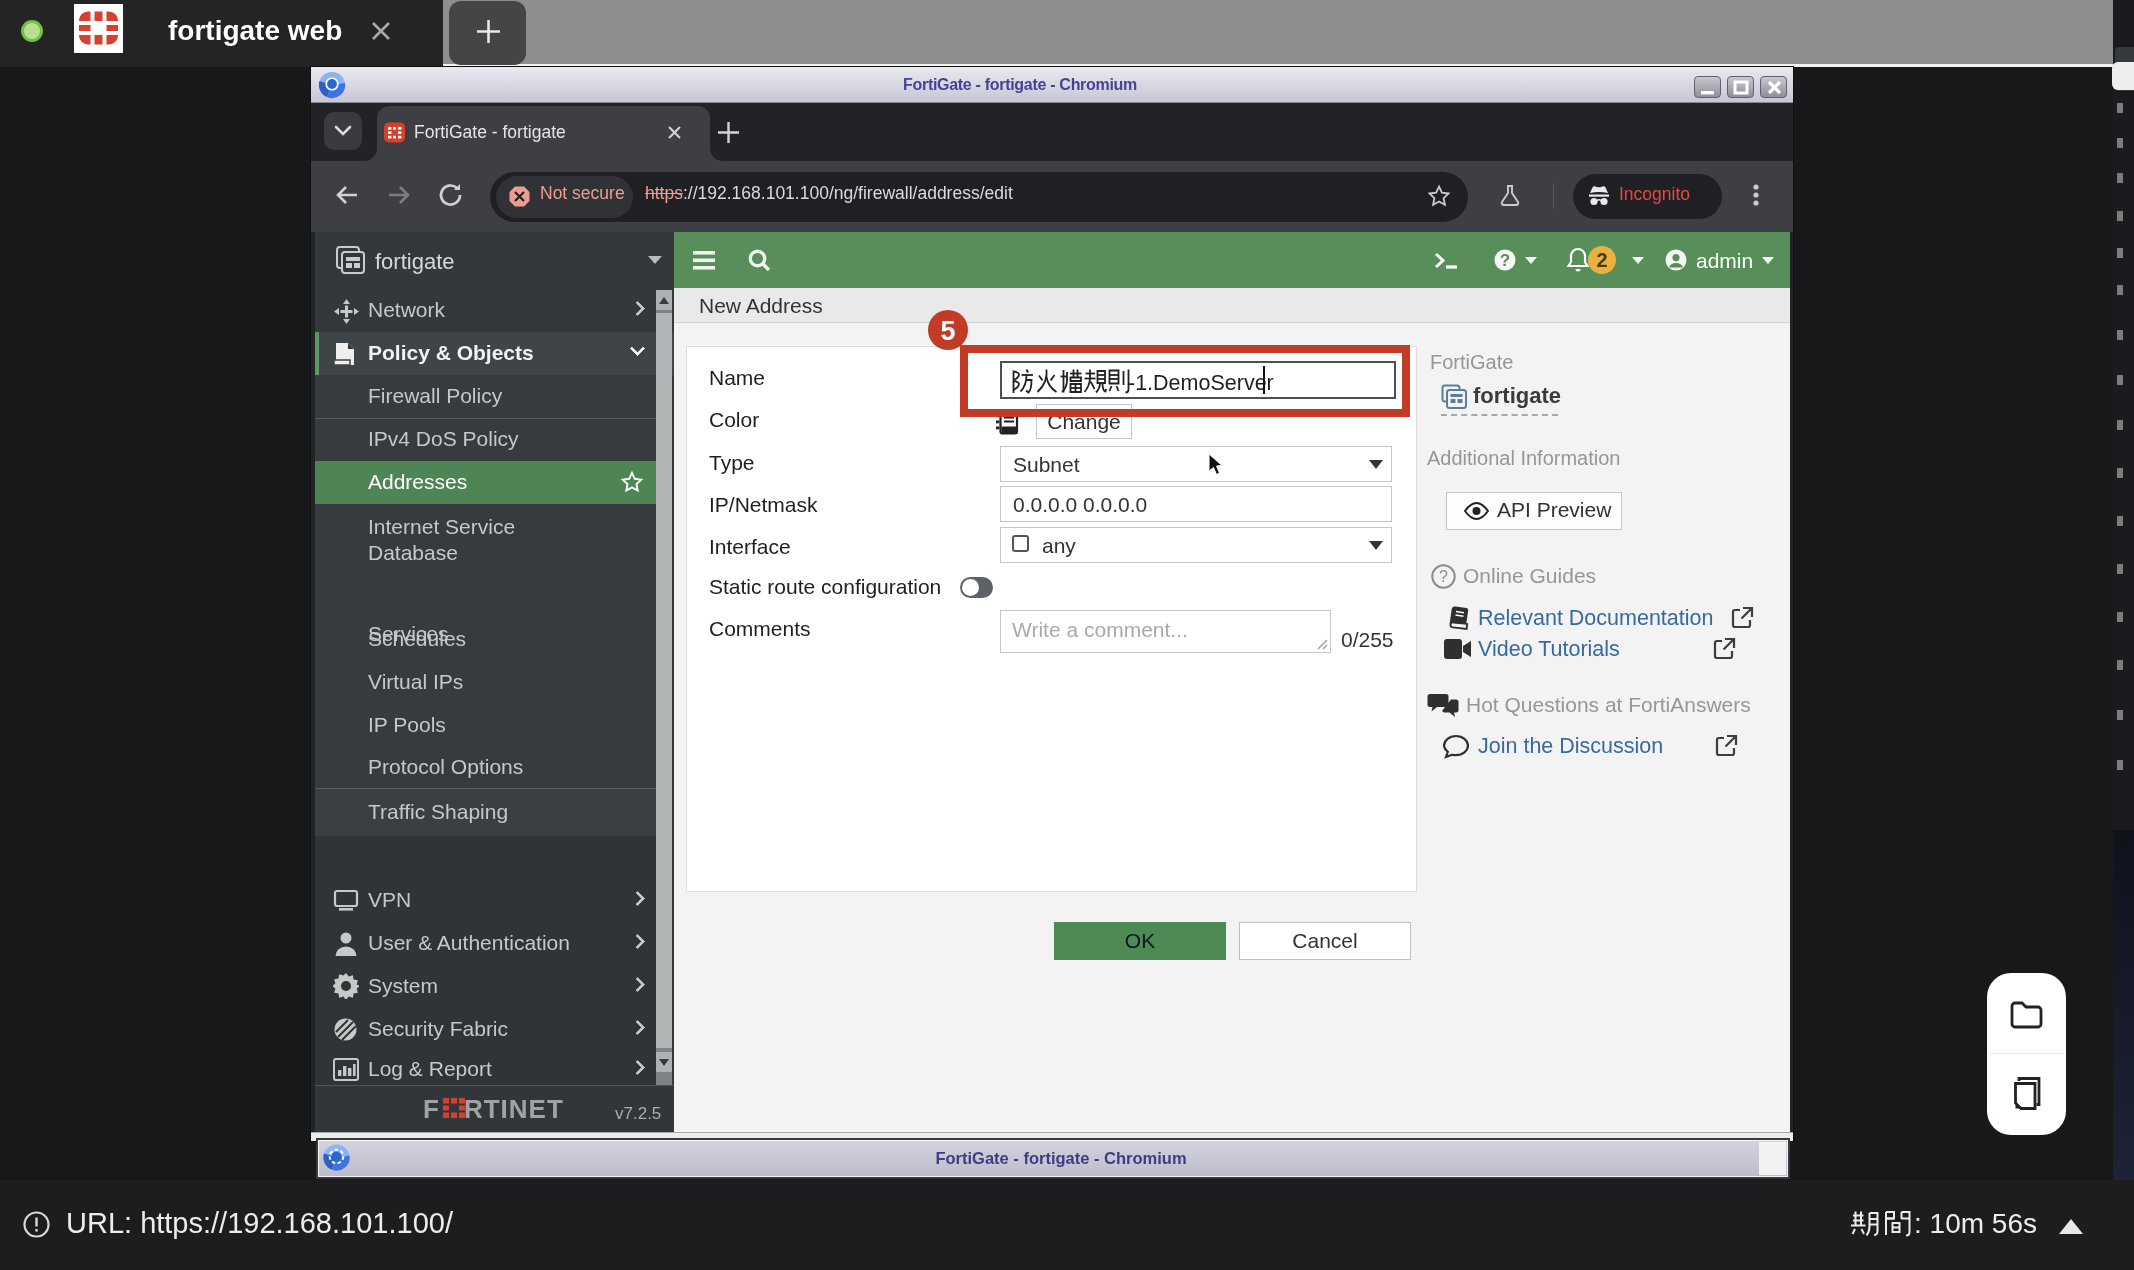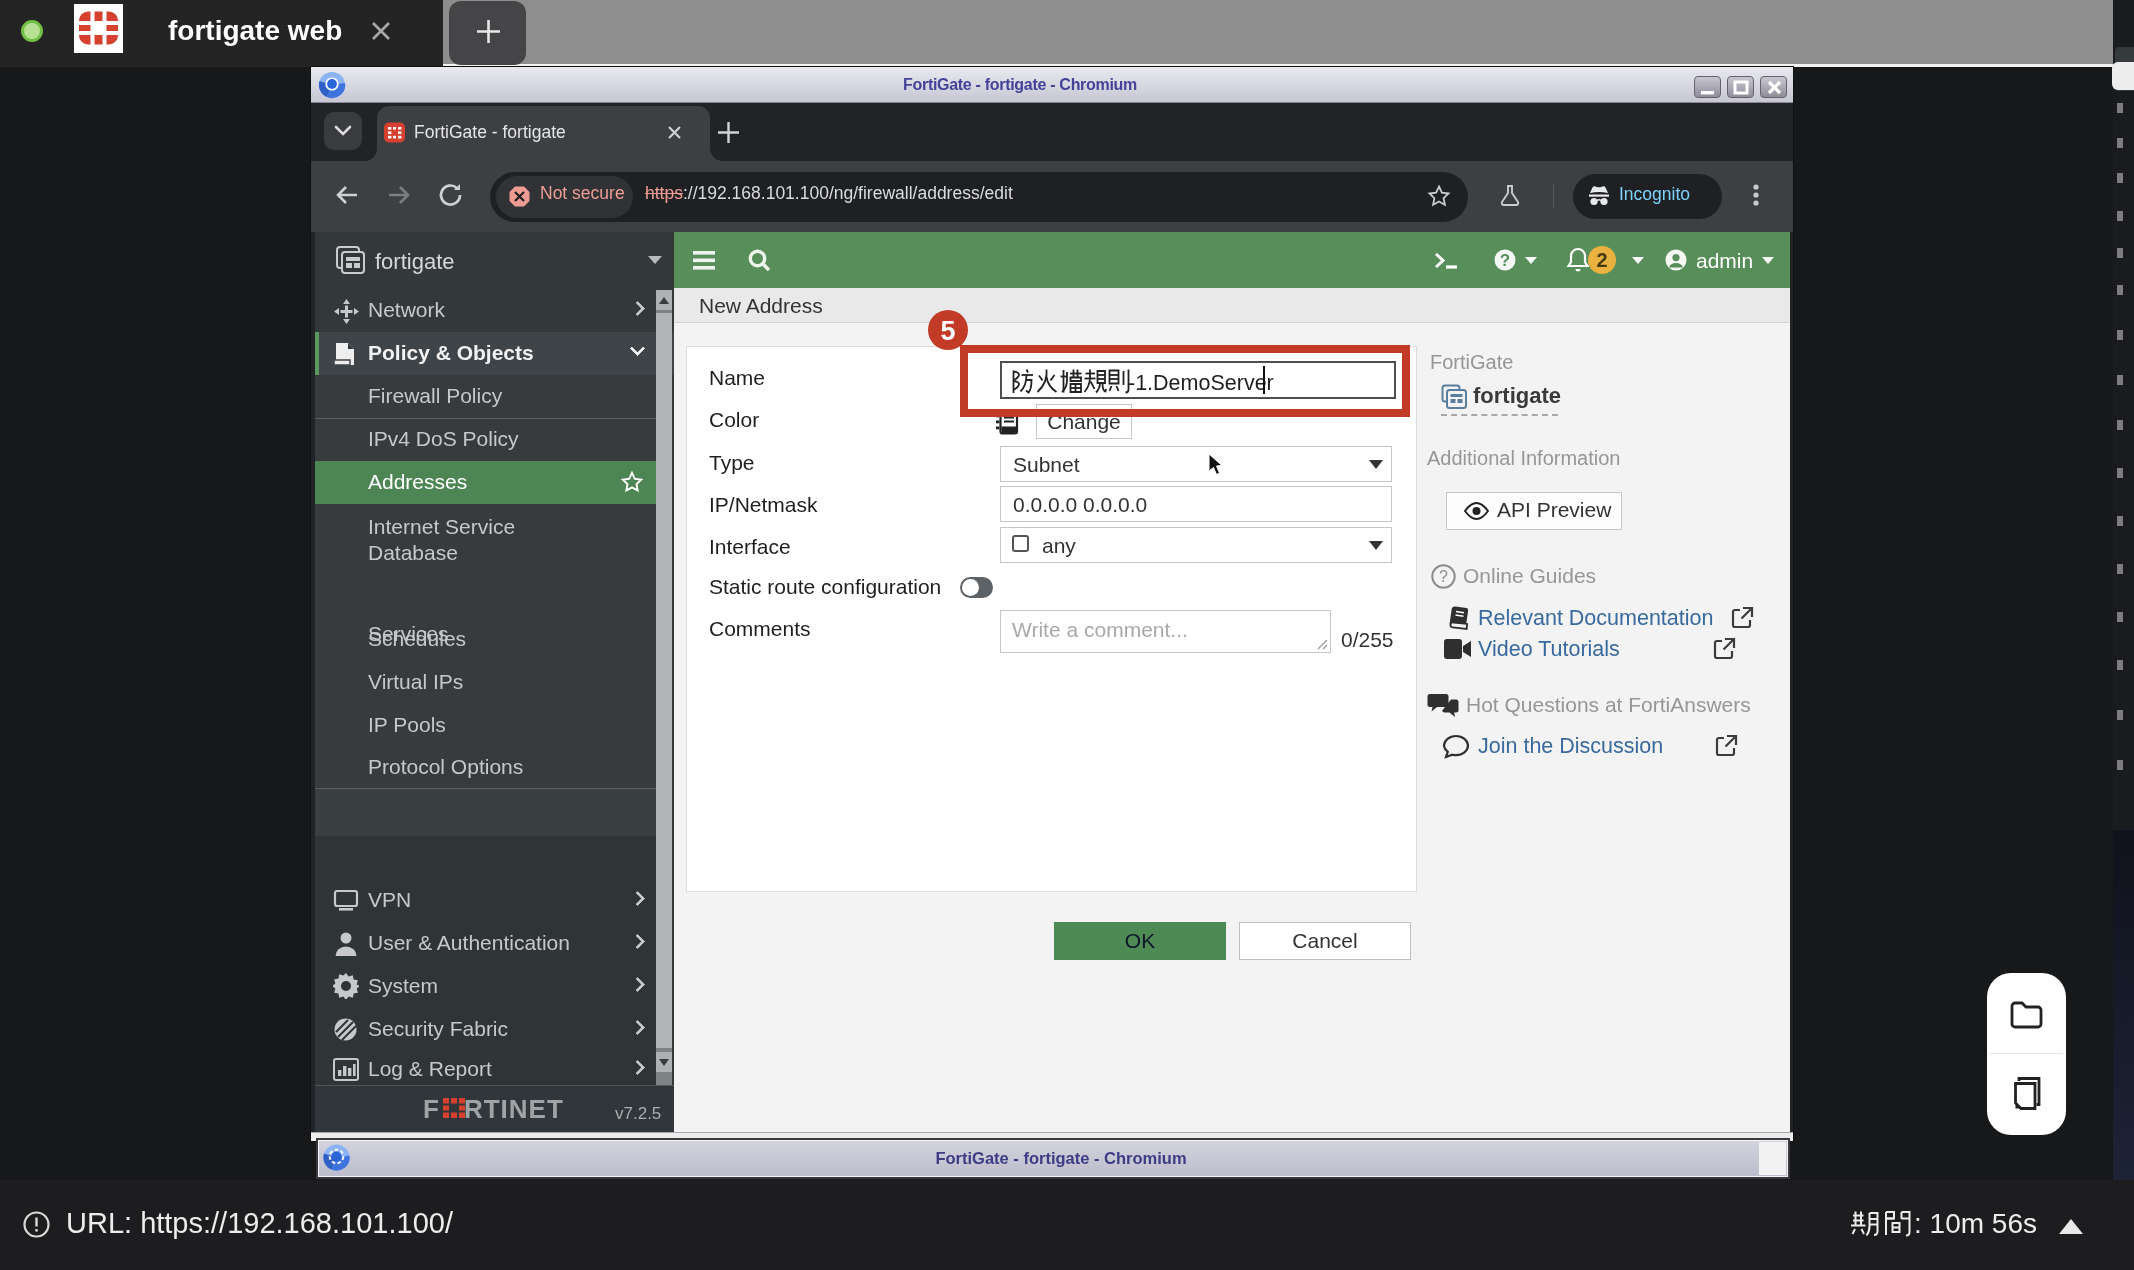--- a/index.html
+++ b/index.html
@@ -154,21 +154,21 @@
       </svg>
     <div class="abs" style="left:1242px;top:116px;width:1px;height:26px;background:#55575b;"></div>
     <div class="abs" style="left:1262px;top:107px;width:149px;height:45px;border-radius:23px;background:#1f2023;"></div>
     <svg class="abs" style="left:1275px;top:117px;" width="26" height="26" viewBox="0 0 26 26" fill="#e8e9eb">
         <path d="M4 9 q9 -2 18 0 l-2.5 -5.5 q-.8-1.6-2.4-1.2 l-1.8 .6 q-2.3 .7 -4.6 0 l-1.8-.6 q-1.6-.4-2.4 1.2 Z"></path>
         <rect x="3" y="10.5" width="20" height="2.2"></rect>
         <circle cx="8" cy="17.5" r="3.6"></circle>
         <circle cx="18" cy="17.5" r="3.6"></circle>
         <path d="M11 16.5 q2-1.4 4 0" fill="none" stroke="#e8e9eb" stroke-width="1.6"></path>
       </svg>
-    <div class="abs" style="left:1308px;top:117px;font-size:17.5px;color:#7dd3fc;">Incognito</div>
+    <div class="abs" style="left:1308px;top:117px;font-size:17.5px;color:#ef4444;">Incognito</div>
     <svg class="abs" style="left:1432px;top:115px;" width="26" height="26" viewBox="0 0 26 26" fill="#c9cbcd">
         <circle cx="13" cy="5" r="2.6"></circle>
         <circle cx="13" cy="13" r="2.6"></circle>
         <circle cx="13" cy="21" r="2.6"></circle>
       </svg>
 
     <div class="abs" style="left:4px;top:165px;width:1475px;height:900px;background:#f3f3f3;overflow:hidden;" id="page">
 
       <div class="abs" style="left:0;top:0;width:359px;height:900px;background:#33383b;"></div>
 
@@ -227,20 +227,23 @@
           <div class="mtxt" style="top:9px;">Virtual IPs</div>
         </div>
       <div class="mrow" style="top:472px;height:43px;">
           <div class="mtxt" style="top:9px;">IP Pools</div>
         </div>
       <div class="mrow" style="top:515px;height:41px;">
           <div class="mtxt" style="top:8px;">Protocol Options</div>
         </div>
       <div class="abs" style="left:0;top:556px;width:341px;height:1px;background:#5b5f62;"></div>
       <div class="abs" style="left:0;top:557px;width:341px;height:47px;background:#3a3f42;"></div>
+      <div class="mrow" style="top:559px;height:43px;">
+          <div class="mtxt" style="top:9px;">Traffic Shaping</div>
+        </div>
       <div class="abs" style="left:0;top:604px;width:341px;height:249px;background:#2f3437;"></div>
       <div class="mrow" style="top:647px;height:43px;">
         <svg class="micon" style="top:10px;" width="26" height="24" viewBox="0 0 26 24">
             <rect x="2" y="2" width="22" height="15" rx="2" fill="none" stroke="#c6c8c9" stroke-width="2.2"></rect>
             <rect x="6" y="19" width="14" height="2.6" fill="#c6c8c9"></rect>
           </svg>
         <div class="mtxt" style="top:9px;">VPN</div>
           <div class="chevr" style="top:14px;"></div>
       </div>
       <div class="mrow" style="top:690px;height:43px;">

